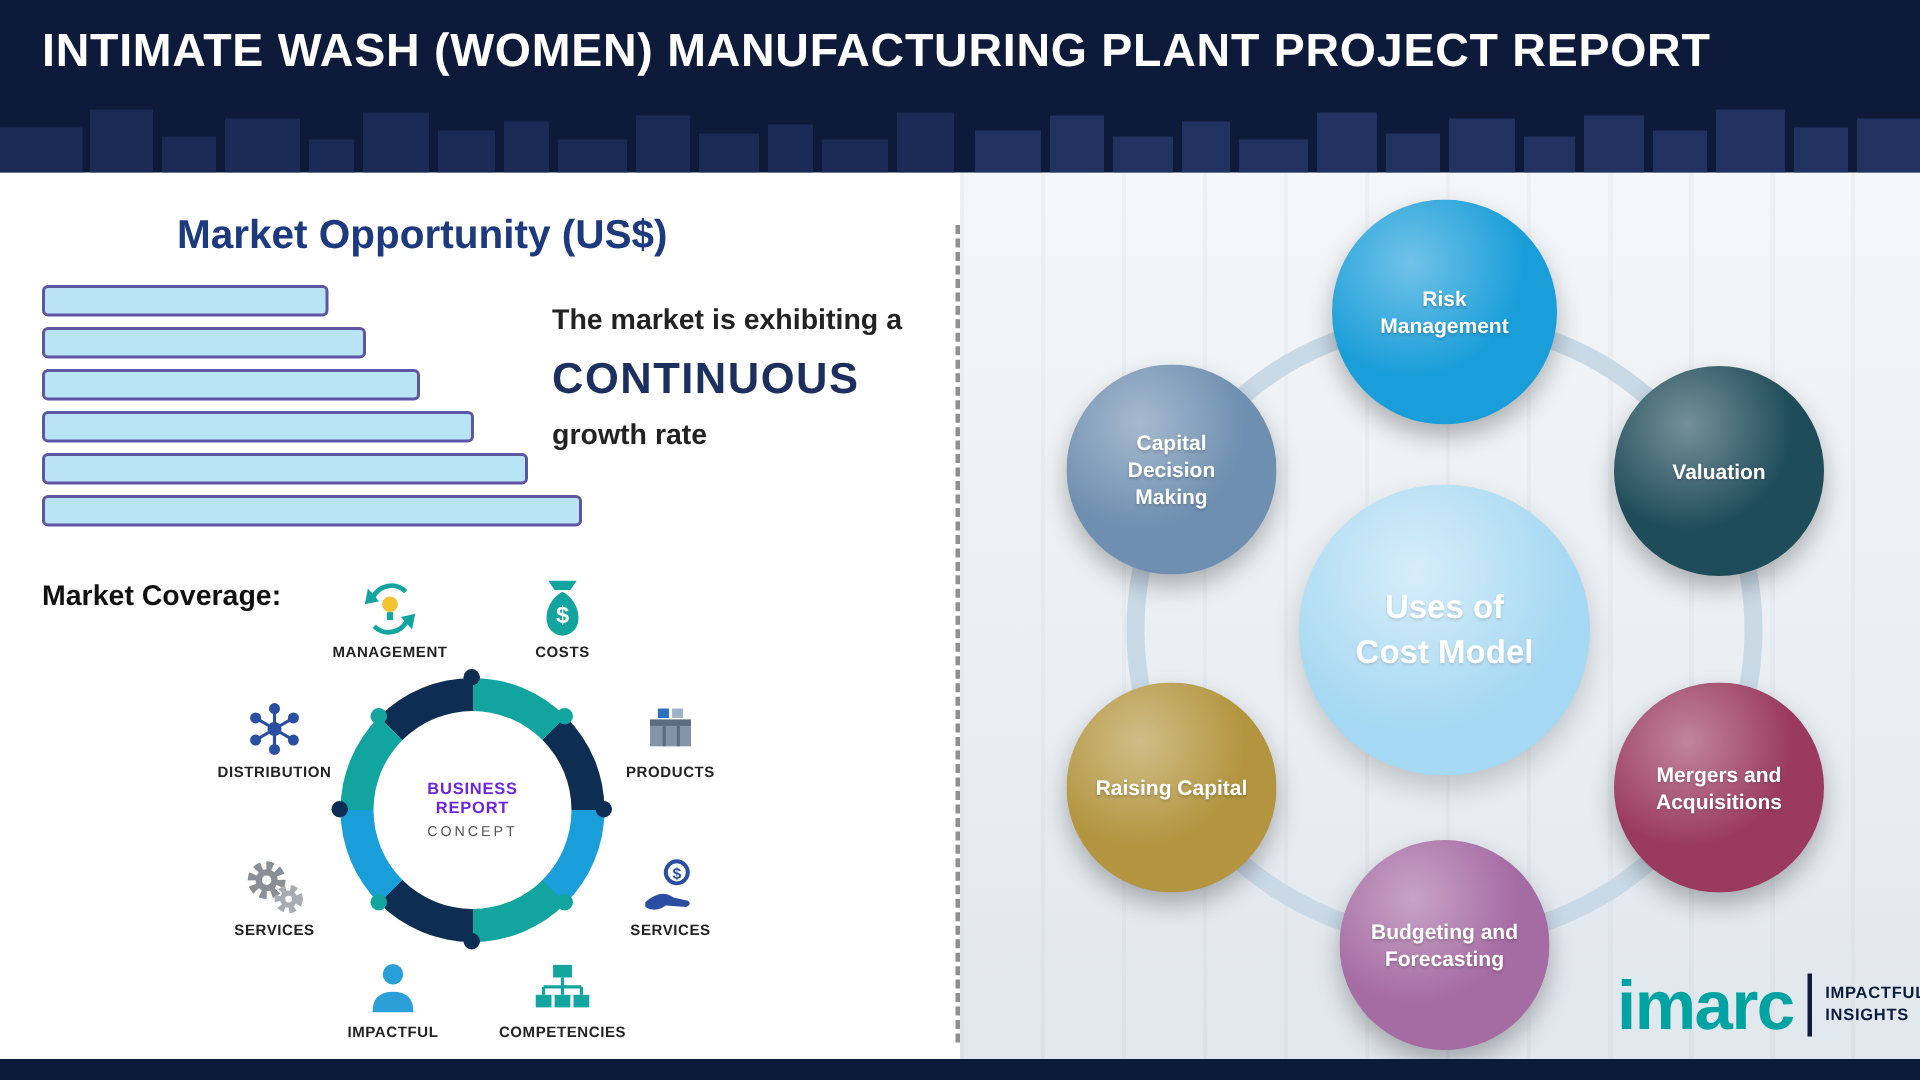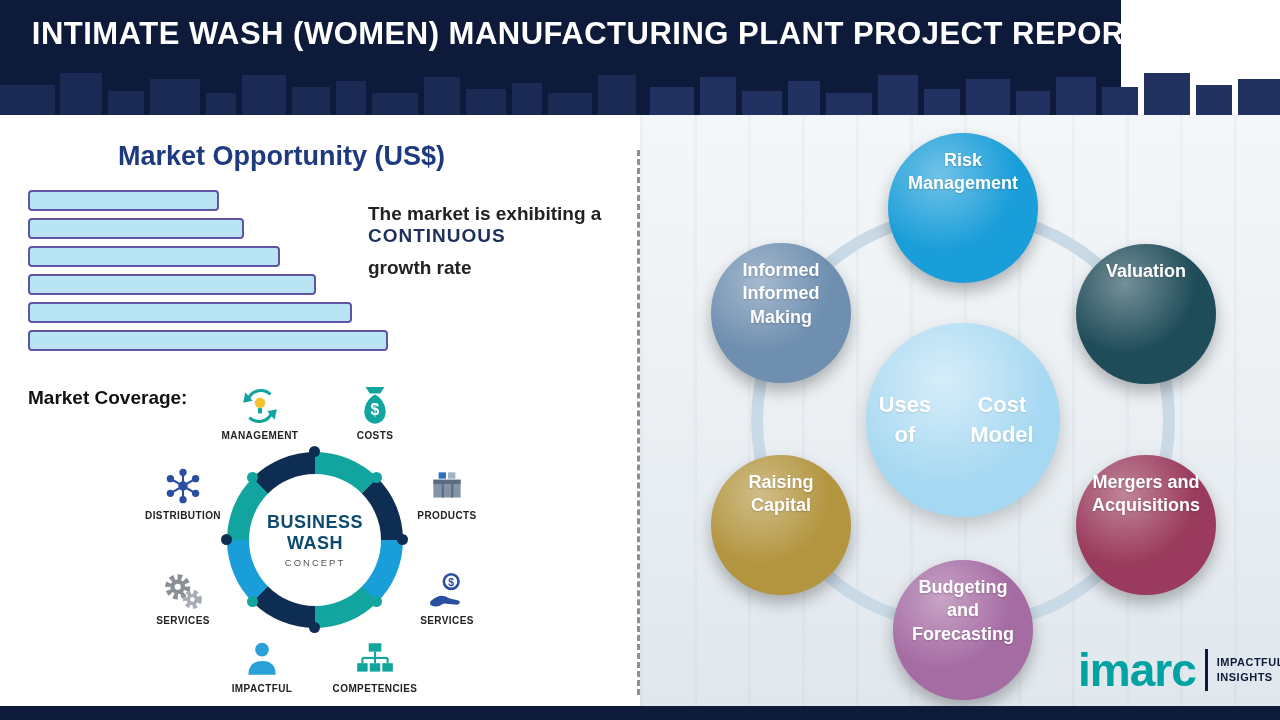--- a/index.html
+++ b/index.html
@@ -1,46 +1,46 @@
 <!DOCTYPE html>
 <html><head>
 <meta charset="utf-8">
 <style>
   * { margin:0; padding:0; box-sizing:border-box; }
   body { font-family:"Liberation Sans", sans-serif; background:#fff; }
   .canvas { position:relative; width:1280px; height:720px; overflow:hidden; background:#fff; }
 
   
-  .header { position:absolute; left:0; top:0; width:1121px; height:115px; background:#0d1a3a; z-index:5;text-align:center; }
+  .header { position:absolute; left:0; top:0; width:1280px; height:115px; background:#0d1a3a; z-index:5; }
   .header-title { position:absolute; left:28px; top:14px; width:1120px; color:#fff; font-size:31px; font-weight:bold; line-height:39px; letter-spacing:.5px; }
   .skyline { position:absolute; left:0; bottom:0; width:1280px; height:48px; }
 
   
   .footer { position:absolute; left:0; bottom:0; width:1280px; height:14px; background:#0d1a3a; z-index:5; }
 
   
   .left-panel { position:absolute; left:0; top:115px; width:640px; height:591px; background:#fff; }
   .section-title { position:absolute; left:118px; top:26px; font-size:27px; font-weight:bold; color:#1d3a7e; }
 
   .bar-chart { position:absolute; left:28px; top:75px; width:365px; }
   .bar { height:21px; margin-bottom:7px; background:#b9e4f6; border:2px solid #5f55a5; border-radius:4px; }
 
   .growth-text { position:absolute; left:368px; top:88px; width:265px; }
   .growth-line1 { font-size:19px; font-weight:bold; color:#222; }
-  .growth-line2 { font-size:19px; font-weight:bold; color:#1d2f5e; letter-spacing:1px; margin-top:0; }
+  .growth-line2 { font-size:29px; font-weight:bold; color:#1d2f5e; letter-spacing:1px; margin-top:12px; }
   .growth-line3 { font-size:19px; font-weight:bold; color:#222; margin-top:10px; }
 
   .report-coverage { position:absolute; left:28px; top:272px; font-size:19px; font-weight:bold; color:#111; }
 
   
   .bm-ring { position:absolute; left:227px; top:337px; width:176px; height:176px; border-radius:50%;
     background:conic-gradient(from 0deg,#12a5a0 0 45deg,#0e2d52 45deg 90deg,#1a9ed9 90deg 135deg,#12a5a0 135deg 180deg,#0e2d52 180deg 225deg,#1a9ed9 225deg 270deg,#12a5a0 270deg 315deg,#0e2d52 315deg 360deg); }
   .bm-center { position:absolute; left:249px; top:359px; width:132px; height:132px; border-radius:50%; background:#fff;
     display:flex; flex-direction:column; align-items:center; justify-content:center; text-align:center; }
-  .bm-center-big { font-size:18px; font-weight:bold; color:#0c4a6e; line-height:1.15; letter-spacing:.5px; }
+  .bm-center-big { font-size:11px; font-weight:bold; color:#6d28d9; line-height:1.15; letter-spacing:.5px; }
   .bm-center-small { font-size:9.5px; letter-spacing:2px; color:#555; margin-top:4px; }
   .ring-dot { position:absolute; width:11px; height:11px; border-radius:50%; }
   .rd-teal { background:#12a5a0; } .rd-navy { background:#0e2d52; }
   .rd-0{left:309px;top:331px;} .rd-1{left:371px;top:357px;} .rd-2{left:397px;top:419px;} .rd-3{left:371px;top:481px;}
   .rd-4{left:309px;top:507px;} .rd-5{left:247px;top:481px;} .rd-6{left:221px;top:419px;} .rd-7{left:247px;top:357px;}
 
   .bm-item { position:absolute; width:96px; text-align:center; }
   .bm-icon { width:42px; height:42px; display:block; margin:0 auto; }
   .bm-label { font-size:10px; font-weight:bold; color:#222; letter-spacing:.4px; margin-top:3px; }
   .pos-0{left:212px;top:270px;} .pos-1{left:327px;top:270px;}
@@ -51,31 +51,31 @@
   
   .separator { position:absolute; left:637px; top:150px; height:545px; border-left:3px dashed #8f8f8f; z-index:4; }
 
   
   .right-panel { position:absolute; left:640px; top:115px; width:640px; height:591px;
     background:
       repeating-linear-gradient(90deg, rgba(150,165,180,.08) 0 3px, transparent 3px 54px),
       linear-gradient(180deg,#f4f7f9 0%,#e9eef2 60%,#e0e7ed 100%); }
 
   .uses-ring { position:absolute; left:111px; top:93px; width:424px; height:424px; border:12px solid #c9d9e6; border-radius:50%; z-index:1; }
-  .use-circle { position:absolute; border-radius:50%; display:flex; align-items:flex-start; justify-content:center; text-align:center;
-    color:#fff; font-weight:bold; font-size:18px; line-height:1.3; padding:16px; z-index:3;
+  .use-circle { position:absolute; border-radius:50%; display:flex; align-items:center; justify-content:center; text-align:center;
+    color:#fff; font-weight:bold; font-size:14px; line-height:1.3; padding:16px; z-index:3;
     box-shadow:0 8px 16px rgba(0,0,0,.28); text-shadow:0 1px 2px rgba(0,0,0,.2); }
   .uc-0{left:248px;top:18px;width:150px;height:150px;}
   .uc-1{left:436px;top:129px;width:140px;height:140px;}
   .uc-2{left:436px;top:340px;width:140px;height:140px;}
   .uc-3{left:253px;top:445px;width:140px;height:140px;}
   .uc-4{left:71px;top:340px;width:140px;height:140px;}
   .uc-5{left:71px;top:128px;width:140px;height:140px;}
   .uses-center { position:absolute; left:226px; top:208px; width:194px; height:194px; border-radius:50%; z-index:2;
-    display:flex; flex-direction:row; align-items:center; justify-content:center; text-align:center;
+    display:flex; flex-direction:column; align-items:center; justify-content:center; text-align:center;
     color:#fff; font-weight:bold; font-size:22px; line-height:1.35;
     box-shadow:0 8px 18px rgba(0,0,0,.18); text-shadow:0 1px 2px rgba(0,0,0,.12); }
 
   
   .logo { position:absolute; left:438px; top:532px; display:flex; align-items:center; gap:9px; z-index:4; }
   .logo-brand { font-size:46px; font-weight:bold; color:#00a2a2; line-height:1; letter-spacing:-1px; }
   .logo-divider { width:3px; height:42px; background:#0d1a3a; }
   .logo-tagline { font-size:11px; font-weight:bold; color:#0d1a3a; letter-spacing:.5px; line-height:1.35; }
 </style>
 </head>
@@ -145,21 +145,21 @@
     <div class="ring-dot rd-0 rd-navy"></div>
     <div class="ring-dot rd-1 rd-teal"></div>
     <div class="ring-dot rd-2 rd-navy"></div>
     <div class="ring-dot rd-3 rd-teal"></div>
     <div class="ring-dot rd-4 rd-navy"></div>
     <div class="ring-dot rd-5 rd-teal"></div>
     <div class="ring-dot rd-6 rd-navy"></div>
     <div class="ring-dot rd-7 rd-teal"></div>
     <div class="bm-center">
       <div class="bm-center-big">BUSINESS</div>
-      <div class="bm-center-big">WASH</div>
+      <div class="bm-center-big">REPORT</div>
       <div class="bm-center-small">CONCEPT</div>
     </div>
 
     <div class="bm-item pos-0">
       <svg class="bm-icon" viewBox="0 0 40 40">
         <g fill="none" stroke="#12a5a0" stroke-width="3">
           <path d="M30 9 A13 13 0 0 0 9 13"></path>
           <path d="M10 31 A13 13 0 0 0 31 27"></path>
         </g>
         <polygon points="6,7 13,15 4,17" fill="#12a5a0"></polygon>
@@ -273,21 +273,21 @@
     <div class="use-circle uc-2" style="background: radial-gradient(circle at 35% 28%, rgba(255, 255, 255, 0.38), rgba(255, 255, 255, 0) 52%), rgb(154, 58, 92);">
       <span>Mergers and Acquisitions</span>
     </div>
     <div class="use-circle uc-3" style="background: radial-gradient(circle at 35% 28%, rgba(255, 255, 255, 0.38), rgba(255, 255, 255, 0) 52%), rgb(165, 107, 163);">
       <span>Budgeting and Forecasting</span>
     </div>
     <div class="use-circle uc-4" style="background: radial-gradient(circle at 35% 28%, rgba(255, 255, 255, 0.38), rgba(255, 255, 255, 0) 52%), rgb(179, 149, 63);">
       <span>Raising Capital</span>
     </div>
     <div class="use-circle uc-5" style="background: radial-gradient(circle at 35% 28%, rgba(255, 255, 255, 0.38), rgba(255, 255, 255, 0) 52%), rgb(110, 143, 176);">
-      <span>Informed Informed Making</span>
+      <span>Capital Decision Making</span>
     </div>
 
     <div class="uses-center" style="background: radial-gradient(circle at 40% 30%, rgba(255, 255, 255, 0.55), rgba(255, 255, 255, 0) 60%), rgb(165, 216, 242);">
       <span>Uses of</span>
       <span>Cost Model</span>
     </div>
 
     <div class="logo">
       <span class="logo-brand">imarc</span>
       <span class="logo-divider"></span>

